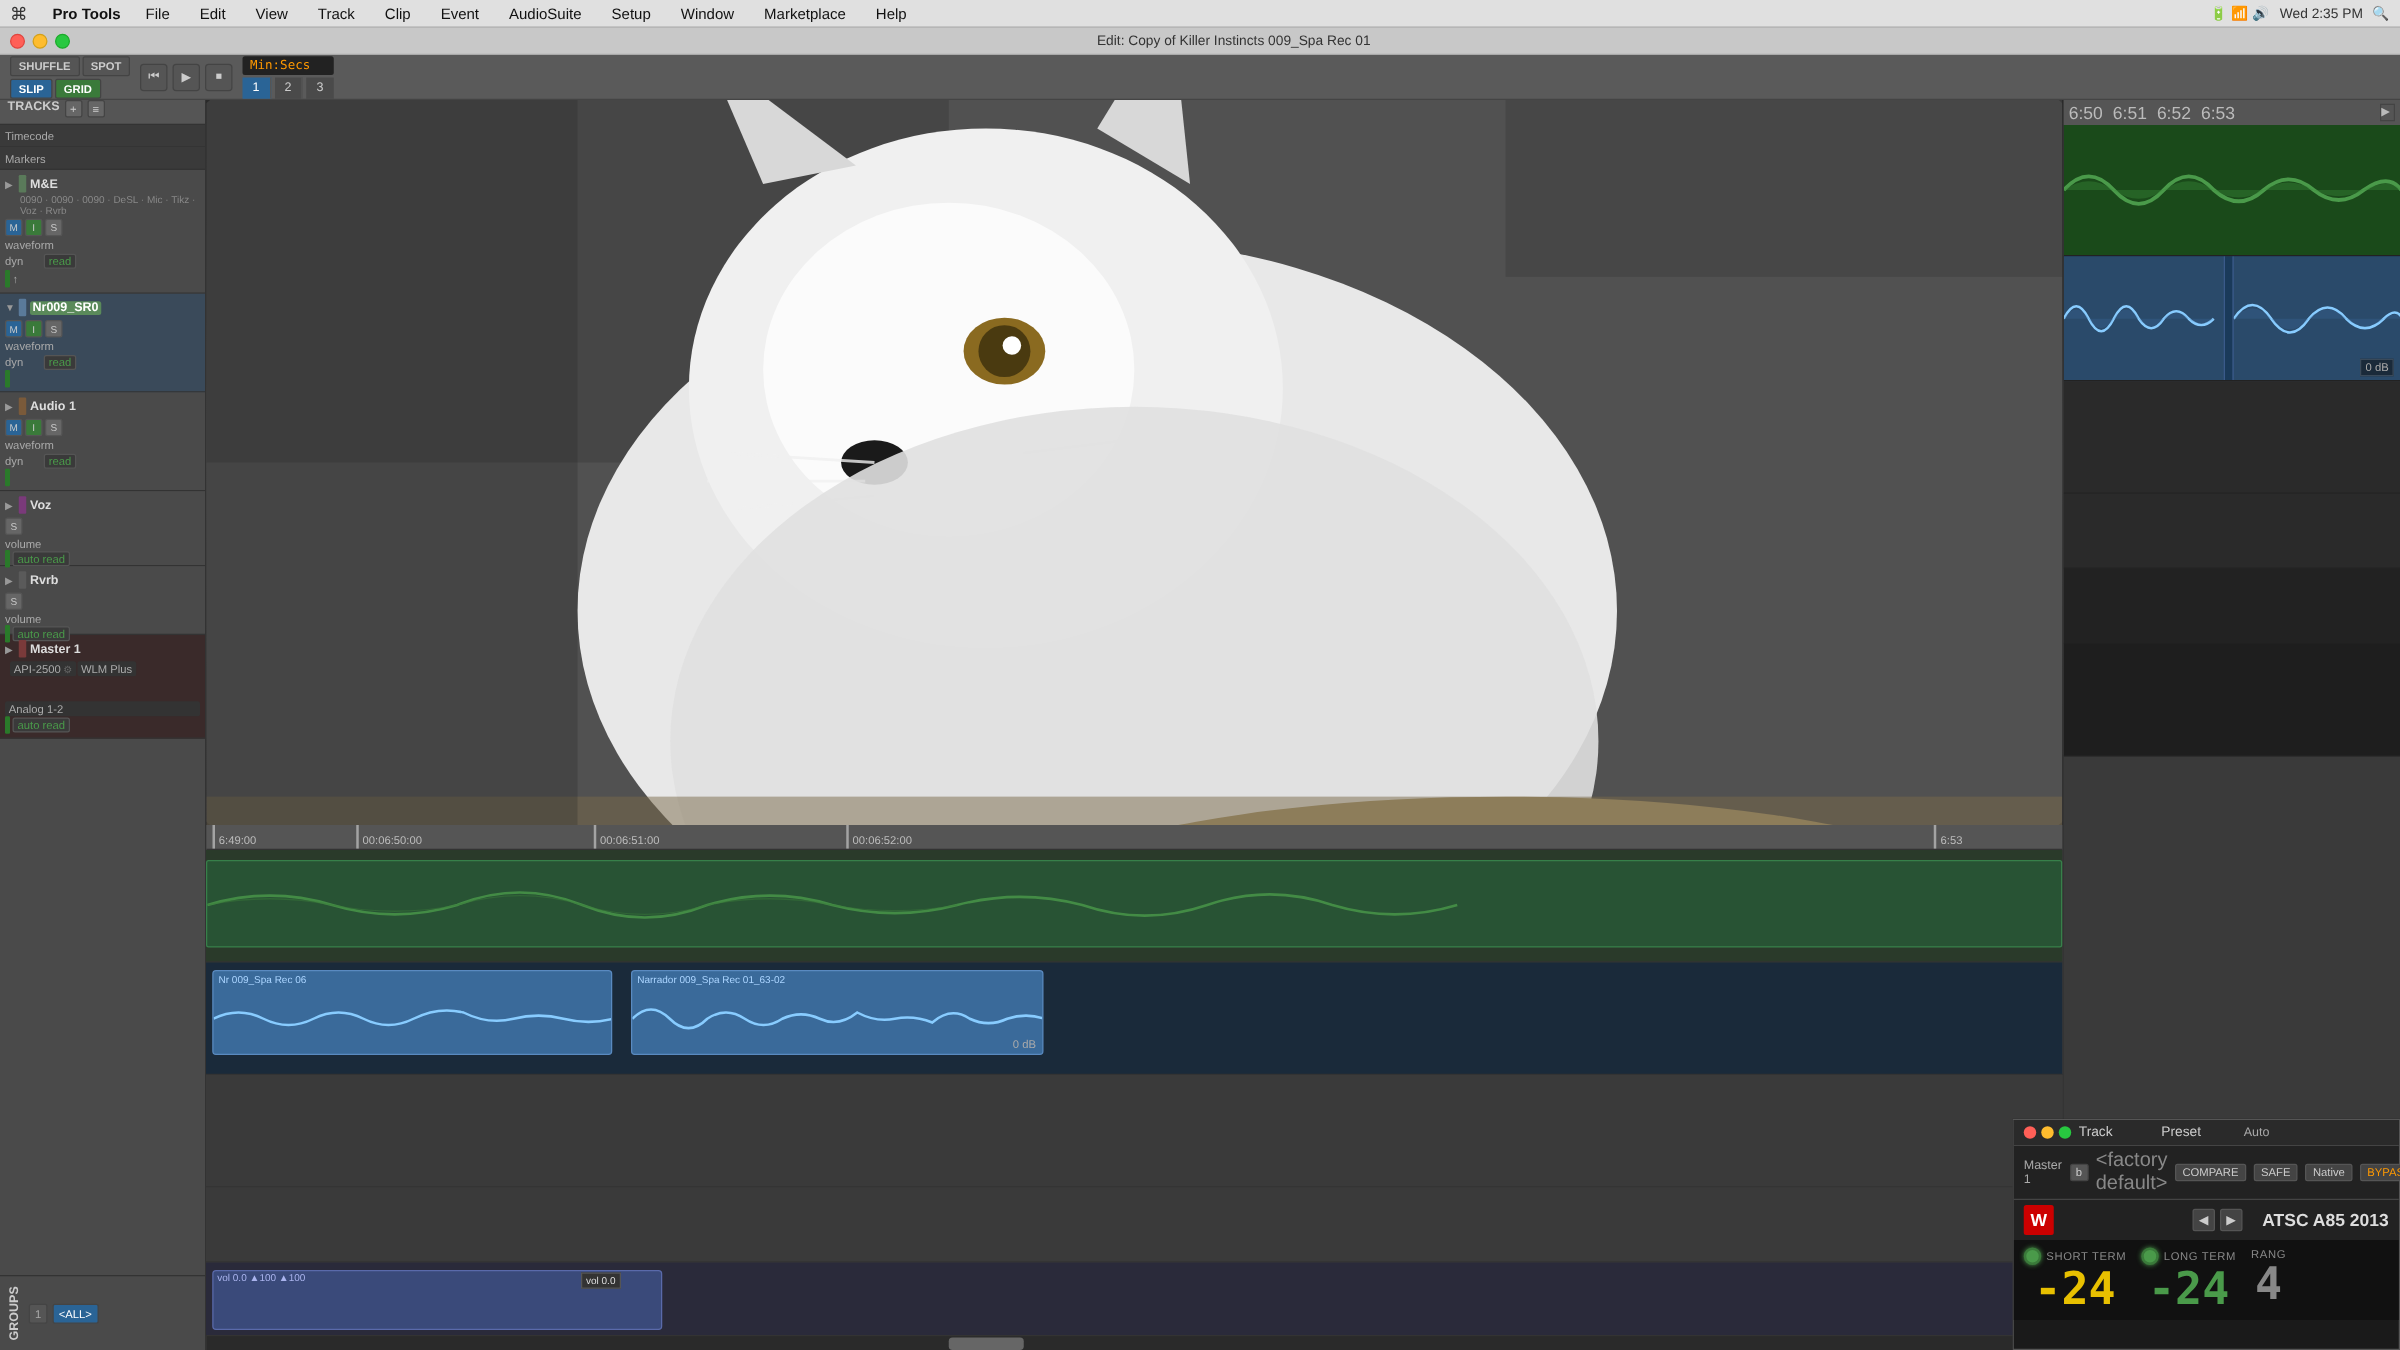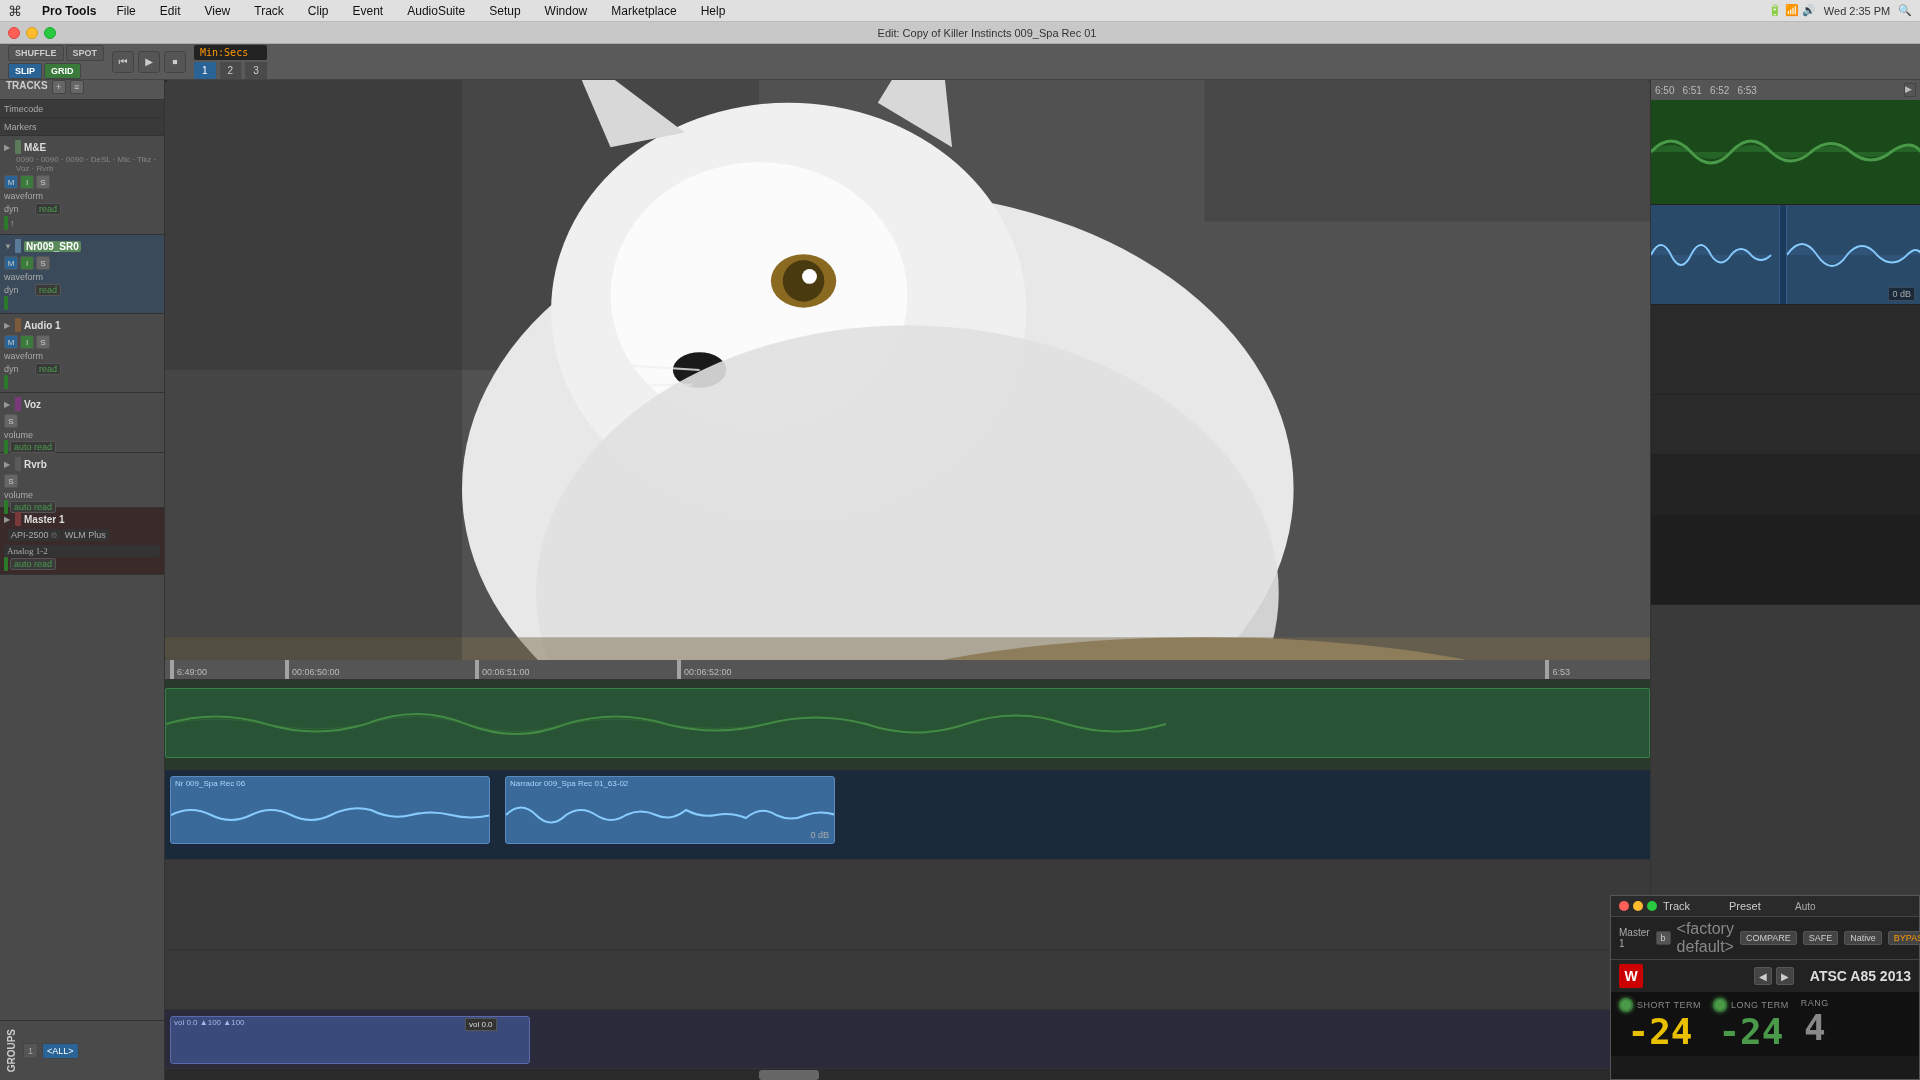--- a/index.html
+++ b/index.html
@@ -312,21 +312,21 @@
       padding: 0 4px;
       font-size: 9px;
       color: #bbb;
       position: relative;
       overflow: hidden;
     }
     .ruler-mark {
       position: absolute;
       top: 0;
       height: 100%;
-      border-left: 4px solid #a3a3a3;
+      border-left: 2px solid #a3a3a3;
       padding-left: 3px;
       display: flex;
       align-items: flex-end;
       padding-bottom: 2px;
       font-size: 9px;
       color: #bbb;
     }
 
     
     #timeline-area {
@@ -353,21 +353,21 @@
       background: #555;
       display: flex;
       align-items: center;
       padding: 0 4px;
       font-size: 9px;
       color: #bbb;
       gap: 8px;
       overflow: hidden;
     }
     .wf-time {
-      font-size: 10px;
+      font-size: 14px;
       color: #bbb;
       text-align: center;
     }
 
     #waveform-tracks {
       flex: 1;
       overflow: hidden;
       position: relative;
     }
 
@@ -814,21 +814,21 @@
           </div>
           <div class="track-io-section">
             <div class="io-item">
               <span>API-2500</span>
               <span style="font-size:8px;color:#666;">⚙</span>
             </div>
             <div class="io-item">
               <span>WLM Plus</span>
             </div>
           </div>
-          <div class="io-item" style="margin-top:2px;font-family:Liberation Serif, serif;">
+          <div class="io-item" style="margin-top:18px;">
             <span>Analog 1-2</span>
           </div>
           <div style="display:flex;align-items:center;gap:2px;">
             <div class="mini-meter"></div>
             <span class="read-btn">auto read</span>
           </div>
         </div>
 
       </div>
 

